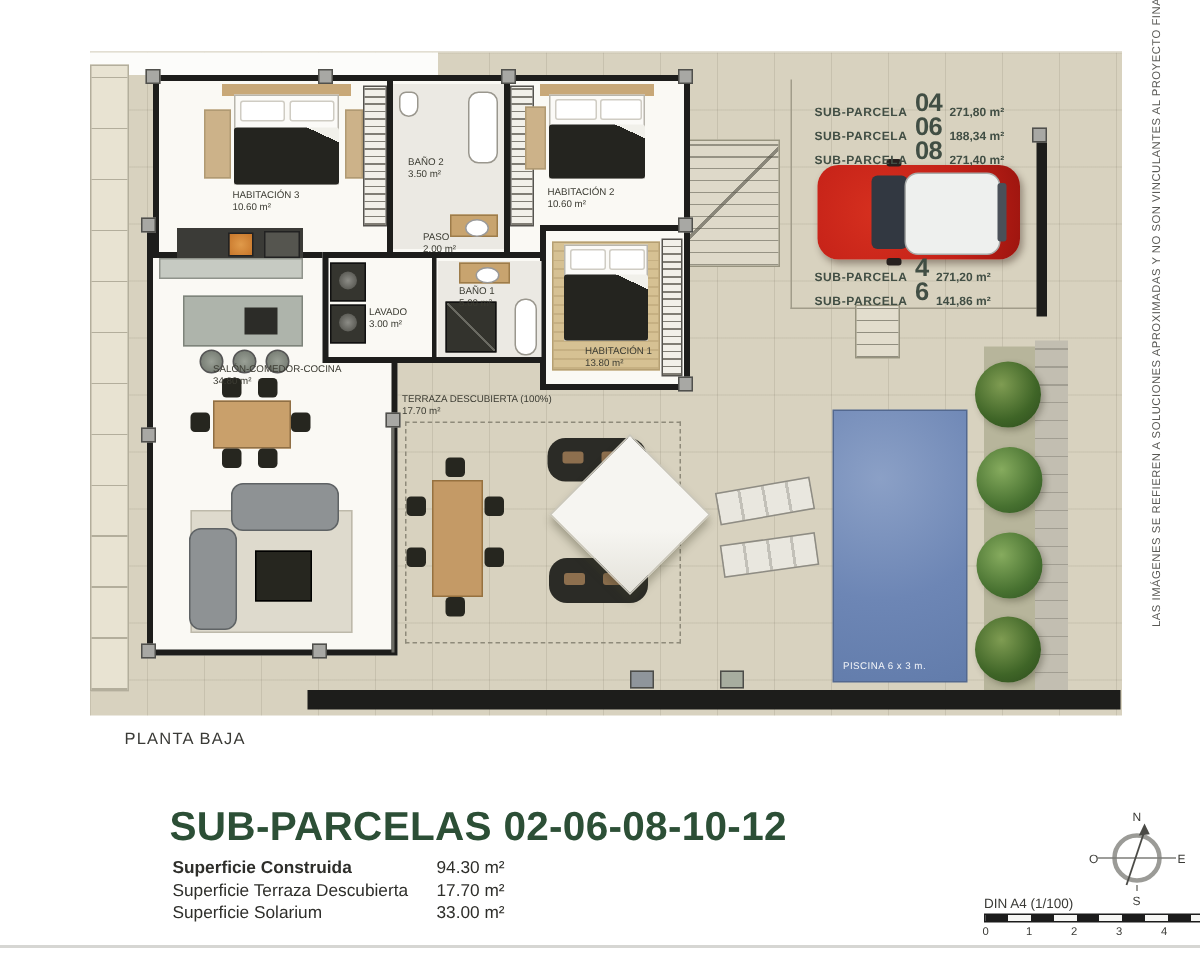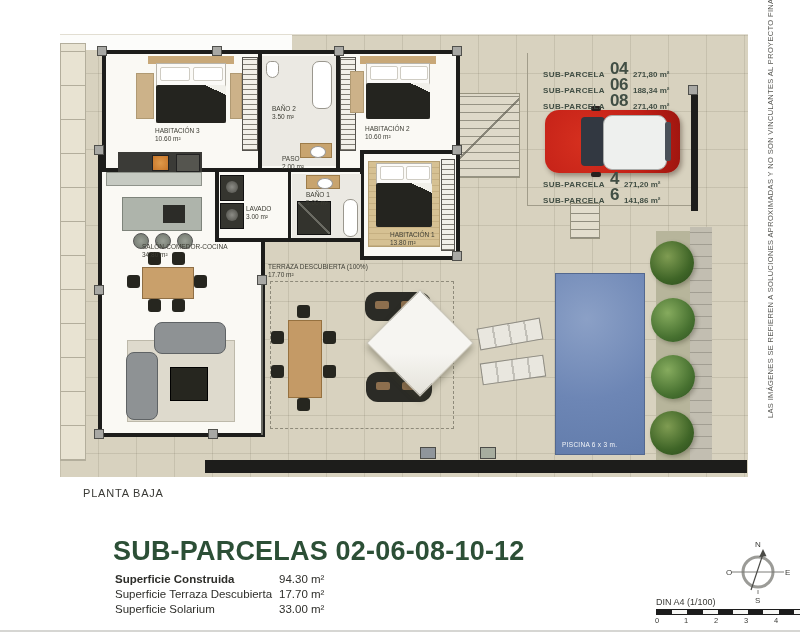--- a/index.html
+++ b/index.html
@@ -26,21 +26,21 @@
            background:repeating-linear-gradient(90deg,#e9e7df 0 14px,#c2c0b8 14px 16px)}
   .spr{position:absolute;display:flex;align-items:flex-end;gap:5px;color:#414e44;white-space:nowrap;z-index:26}
   .spr .s1{font-size:8px;letter-spacing:.4px;font-weight:bold}
   .spr .s2{font-size:17px;font-weight:bold;letter-spacing:-.5px}
   .spr .s3{font-size:8px;font-weight:bold}
   .fix{position:absolute;background:#ffffff;border:1px solid #9a978e;box-sizing:border-box}
   #title{position:absolute;left:113px;top:536px;font-size:27px;font-weight:bold;color:#2c4f36;letter-spacing:.2px}
   #floorlbl{position:absolute;left:83px;top:487px;font-size:11px;color:#3a3a36;letter-spacing:.8px}
   .srow{position:absolute;left:115px;font-size:11.5px;color:#2e2e2a;width:260px;display:flex}
   .srow .lab{width:160px}
-  .srow .val{margin-left:4px}
+  .srow .val{margin-left:16px}
   #sidenote{position:absolute;left:766px;top:418px;transform:rotate(-90deg);transform-origin:0 0;
             white-space:nowrap;font-size:7.5px;letter-spacing:.35px;color:#58585২4;color:#585854}
   #scalebar{position:absolute;left:656px;top:597px;width:152px}
   #scalebar .lab{font-size:9px;color:#3a3a36}
   #scalebar .bar{margin-top:2px;height:4px;border:1px solid #1c1c1c;
                  background:repeating-linear-gradient(90deg,#1c1c1c 0 15.2px,#f6f6f4 15.2px 30.4px)}
   #scalebar .ticks{position:relative;height:10px;font-size:7.5px;color:#3a3a36}
   #scalebar .ticks span{position:absolute;top:1px}
 </style>
 </head>

